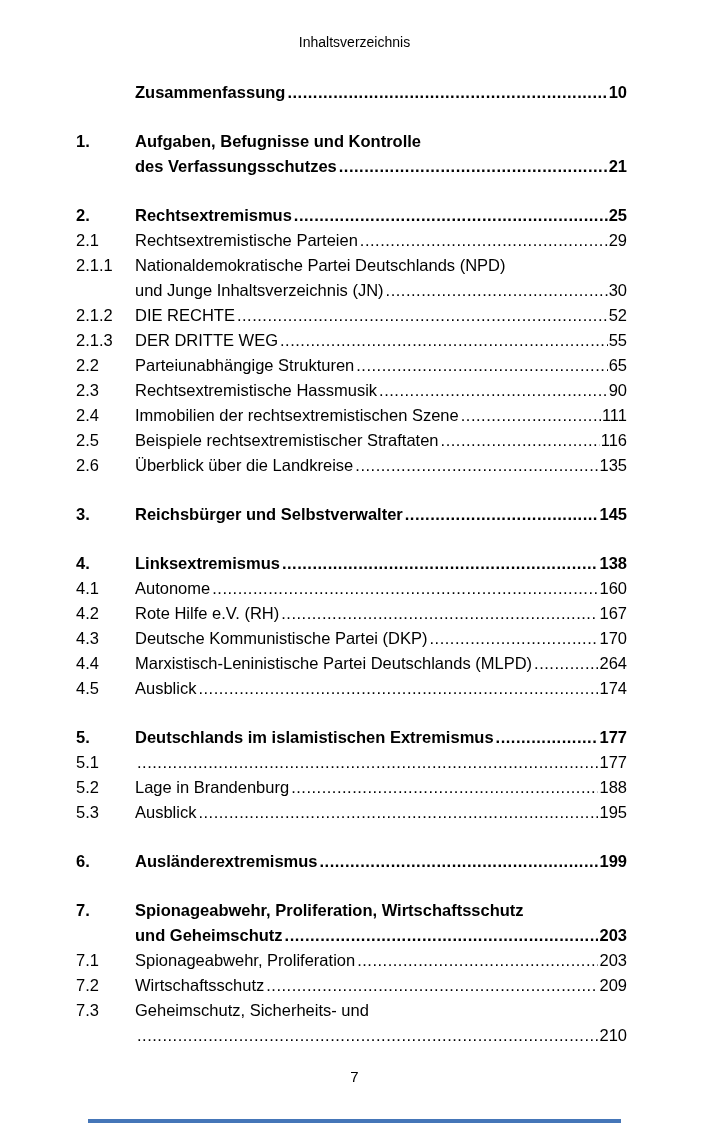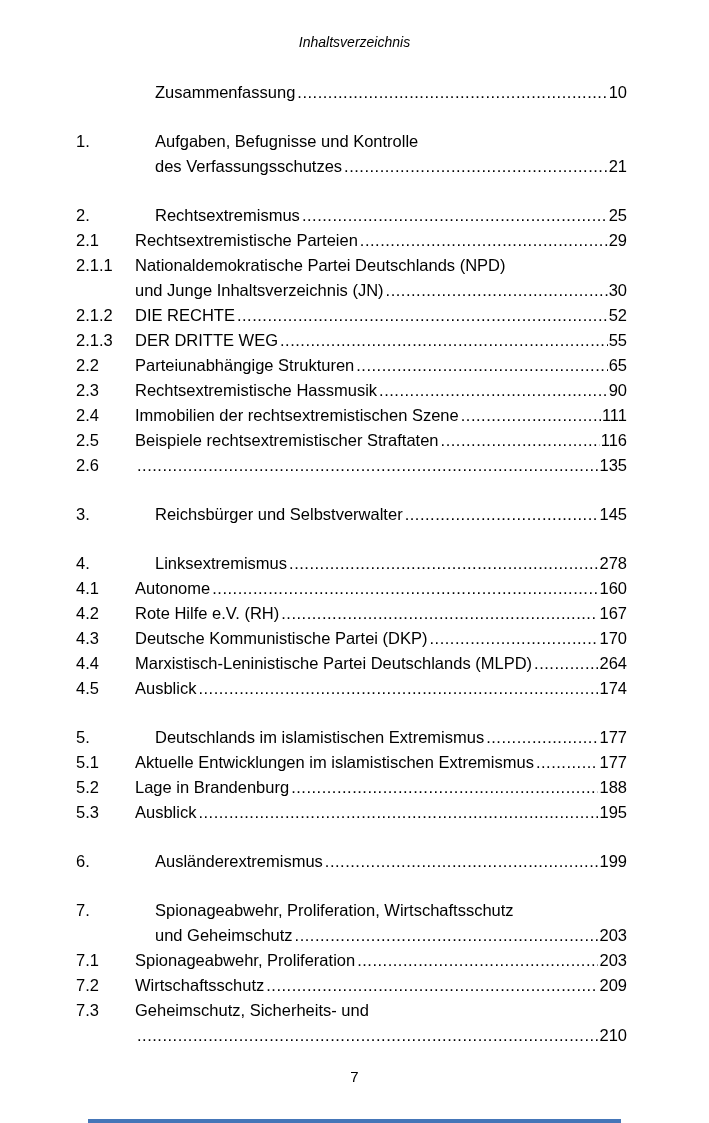--- a/index.html
+++ b/index.html
@@ -12,33 +12,32 @@
     overflow: hidden;
   }
   .page-header {
     position: absolute;
     top: 34px;
     left: 0;
     width: 100%;
     text-align: center;
     font-size: 14px;
     line-height: 17px;
-    font-style: italic;
   }
   .toc {
     position: absolute;
     top: 80px;
     left: 76px;
     width: 551px;
     font-size: 16.5px;
     line-height: 25px;
   }
   .toc-entry { display: flex; }
   .toc-entry.gap-before { margin-top: 24px; }
-  .toc-entry.bold { font-weight: normal; gap: 20px; }
+  .toc-entry.bold { font-weight: bold; }
   .toc-number { width: 59px; flex-shrink: 0; }
   .toc-body { flex: 1; min-width: 0; }
   .toc-line { display: flex; align-items: baseline; }
   .toc-title { white-space: nowrap; }
   .toc-leader {
     flex: 1;
     min-width: 8px;
     overflow: hidden;
     white-space: nowrap;
     letter-spacing: 0.5px;
@@ -195,20 +194,21 @@
             <span class="toc-leader">............................................................................................................................................................................................................................................................................................................</span>
             <span class="toc-page">116</span>
           </div>
         </span>
   </div>
 
   <div class="toc-entry">
     <span class="toc-number">2.6</span>
     <span class="toc-body">
           <div class="toc-line">
+            <span class="toc-title">Überblick über die Landkreise</span>
             <span class="toc-leader">............................................................................................................................................................................................................................................................................................................</span>
             <span class="toc-page">135</span>
           </div>
         </span>
   </div>
 
   <div class="toc-entry bold gap-before">
     <span class="toc-number">3.</span>
     <span class="toc-body">
           <div class="toc-line">
@@ -218,21 +218,21 @@
           </div>
         </span>
   </div>
 
   <div class="toc-entry bold gap-before">
     <span class="toc-number">4.</span>
     <span class="toc-body">
           <div class="toc-line">
             <span class="toc-title">Linksextremismus</span>
             <span class="toc-leader">............................................................................................................................................................................................................................................................................................................</span>
-            <span class="toc-page">278</span>
+            <span class="toc-page">138</span>
           </div>
         </span>
   </div>
 
   <div class="toc-entry">
     <span class="toc-number">4.1</span>
     <span class="toc-body">
           <div class="toc-line">
             <span class="toc-title">Autonome</span>
             <span class="toc-leader">............................................................................................................................................................................................................................................................................................................</span>
@@ -293,21 +293,20 @@
             <span class="toc-leader">............................................................................................................................................................................................................................................................................................................</span>
             <span class="toc-page">177</span>
           </div>
         </span>
   </div>
 
   <div class="toc-entry">
     <span class="toc-number">5.1</span>
     <span class="toc-body">
           <div class="toc-line">
-            <span class="toc-title">Aktuelle Entwicklungen im islamistischen Extremismus</span>
             <span class="toc-leader">............................................................................................................................................................................................................................................................................................................</span>
             <span class="toc-page">177</span>
           </div>
         </span>
   </div>
 
   <div class="toc-entry">
     <span class="toc-number">5.2</span>
     <span class="toc-body">
           <div class="toc-line">

